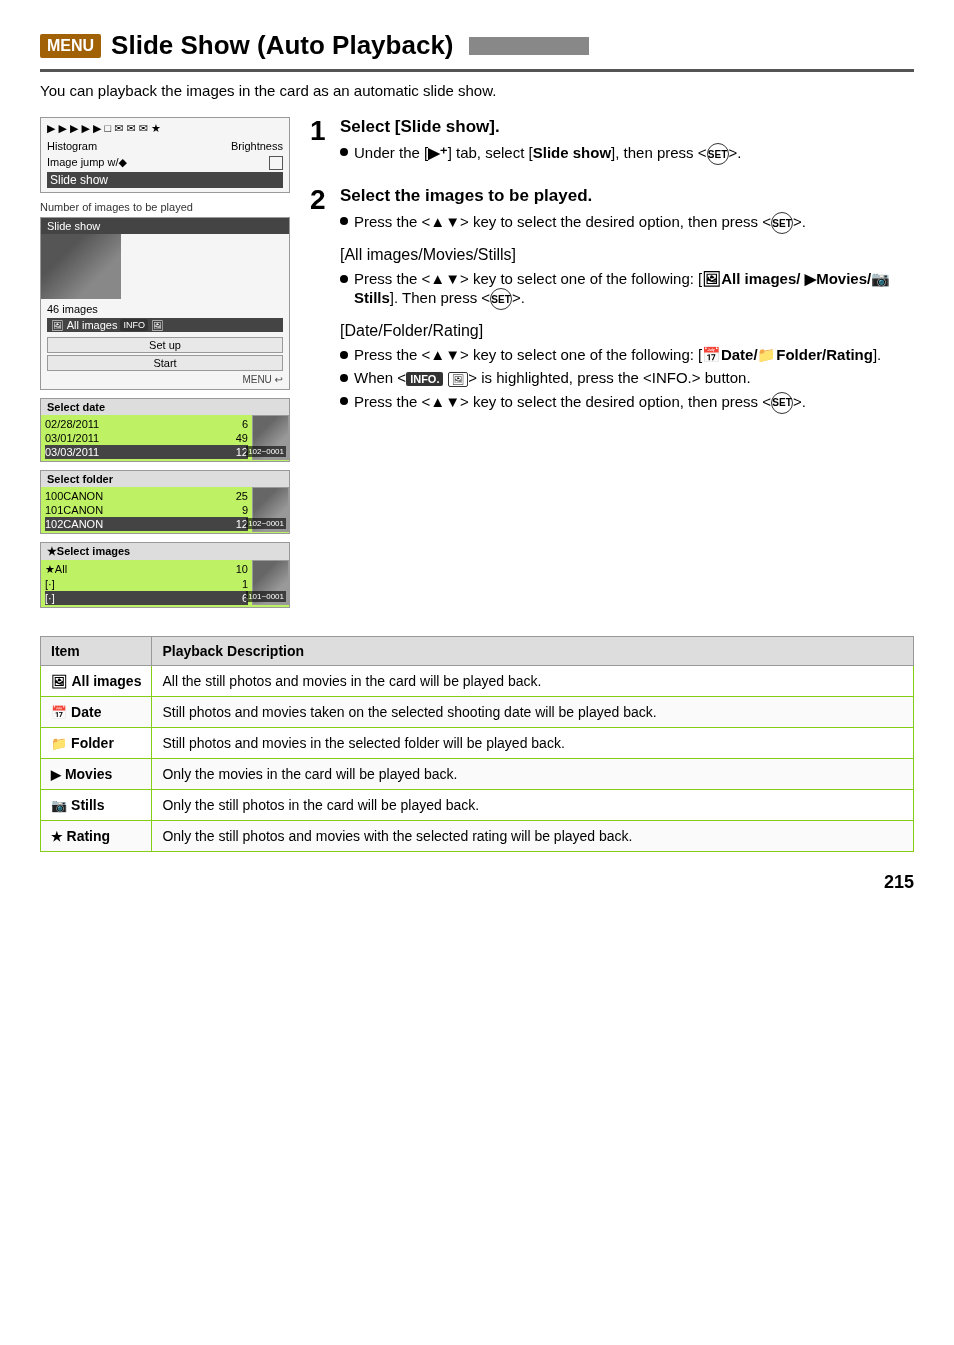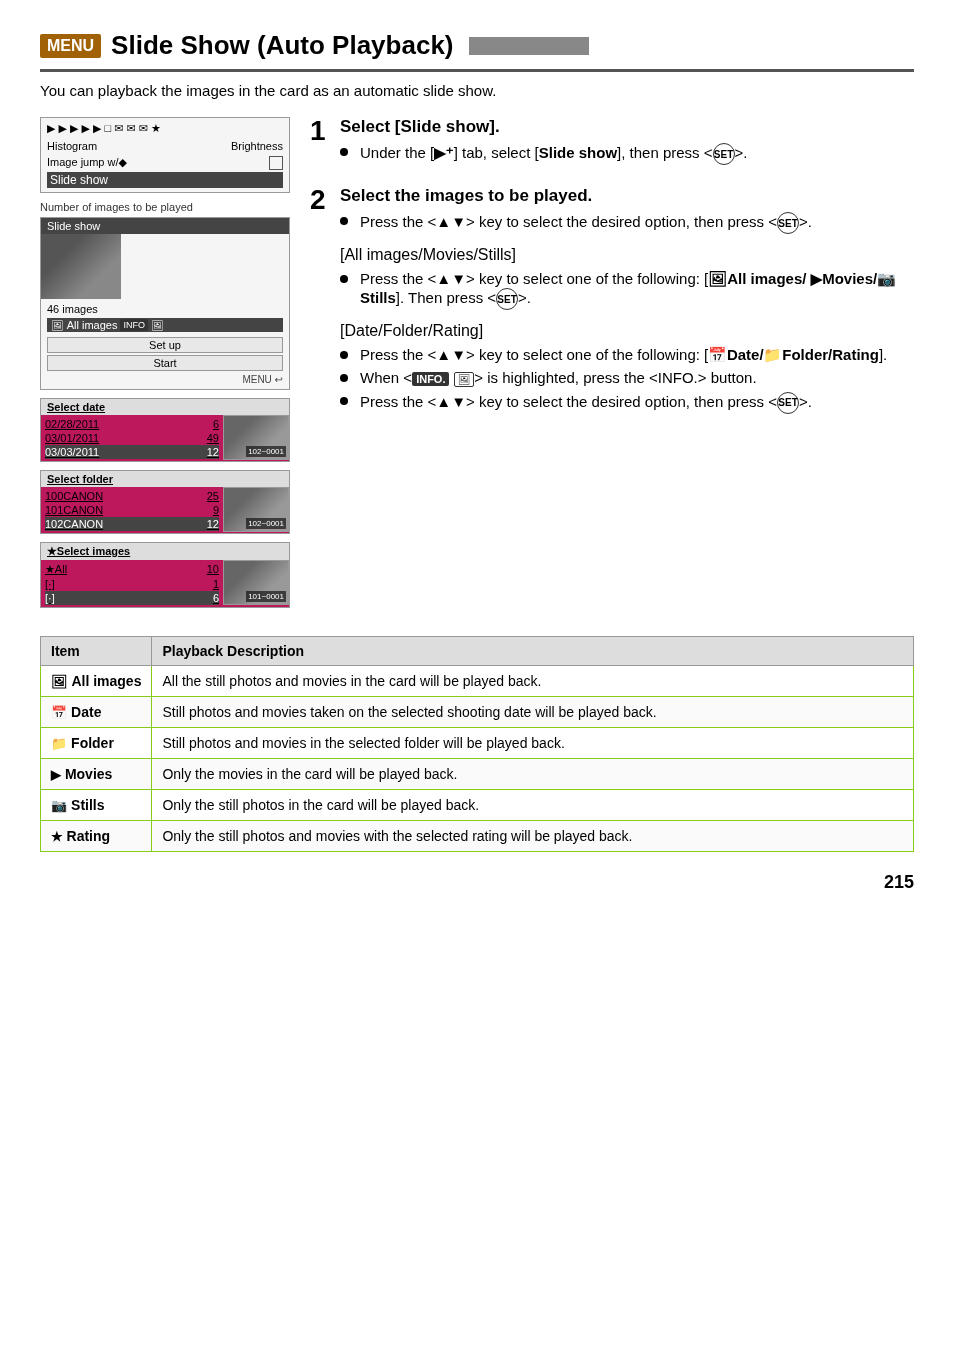--- a/index.html
+++ b/index.html
@@ -160,24 +160,23 @@
     }
     .ss-menu-indicator {
       font-size: 10px;
       color: #444;
       text-align: right;
     }
 
     
     .select-panel {
       border: 1px solid #999;
-      background: #be185d;
+      background: #bef264;
       margin-bottom: 8px;
       font-size: 11px;
-      text-decoration: underline;
     }
     .select-panel .sp-header {
       background: #ddd;
       padding: 2px 6px;
       font-size: 11px;
       font-weight: bold;
     }
     .sp-body {
       display: flex;
     }
@@ -189,21 +188,21 @@
       display: flex;
       justify-content: space-between;
       padding: 1px 0;
       font-size: 11px;
     }
     .sp-row.selected {
       background: #444;
       color: #fff;
     }
     .sp-thumbnail {
-      width: 66px;
+      width: 37px;
       height: 45px;
       background: linear-gradient(135deg, #666 30%, #999 70%);
       border: 1px solid #999;
       position: relative;
       text-align: center;
     }
     .sp-thumb-label {
       position: absolute;
       bottom: 2px;
       right: 2px;
@@ -239,21 +238,20 @@
       margin-bottom: 6px;
     }
     .bullet-list {
       list-style: none;
       padding: 0;
     }
     .bullet-list li {
       display: flex;
       align-items: flex-start;
       margin-bottom: 5px;
-      gap: 6px;
     }
     .bullet {
       width: 8px;
       height: 8px;
       border-radius: 50%;
       background: #000;
       flex-shrink: 0;
       margin-top: 5px;
       margin-right: 6px;
     }

